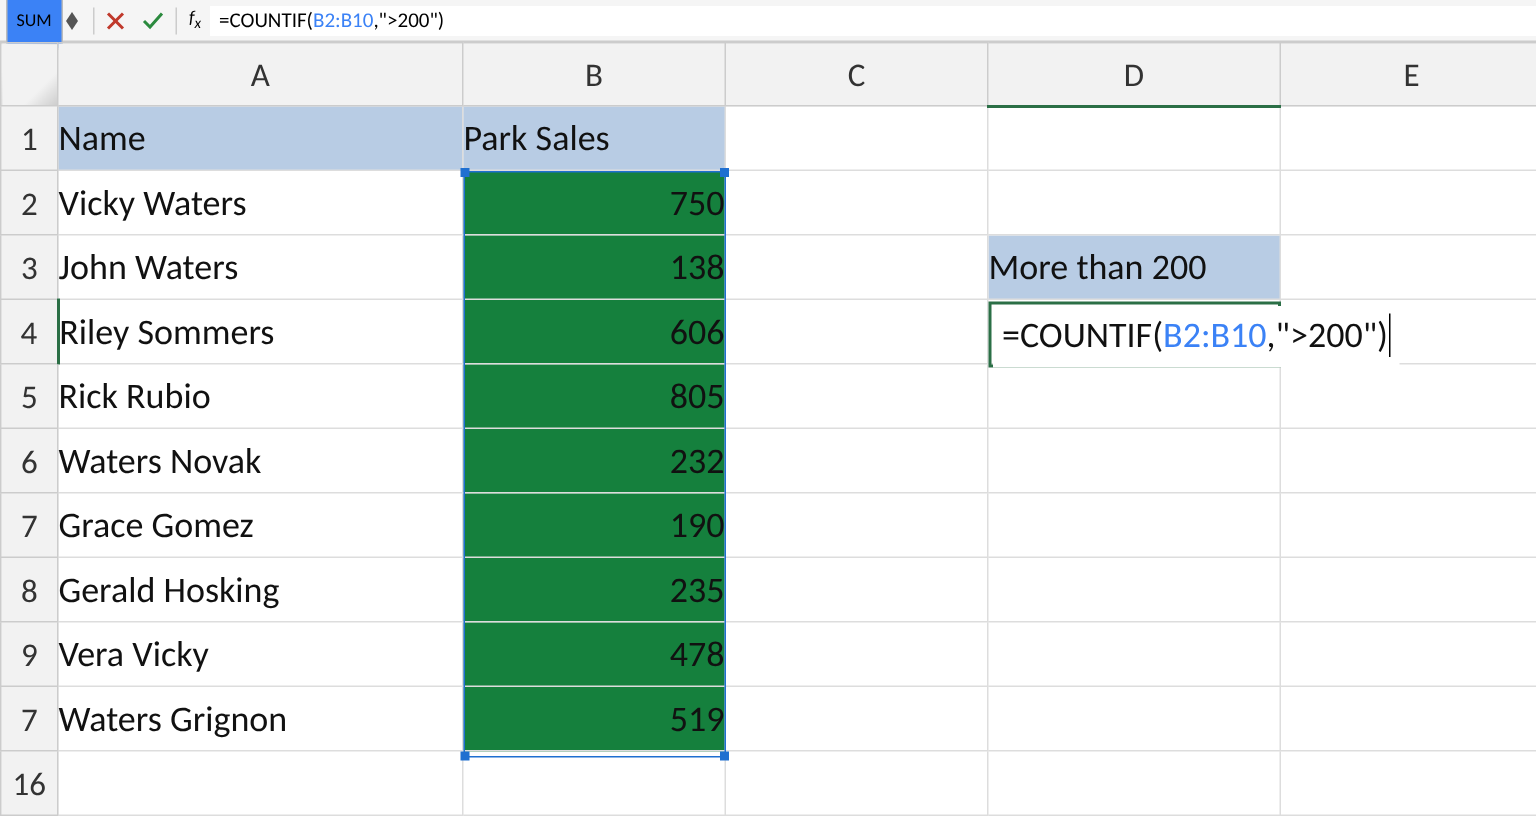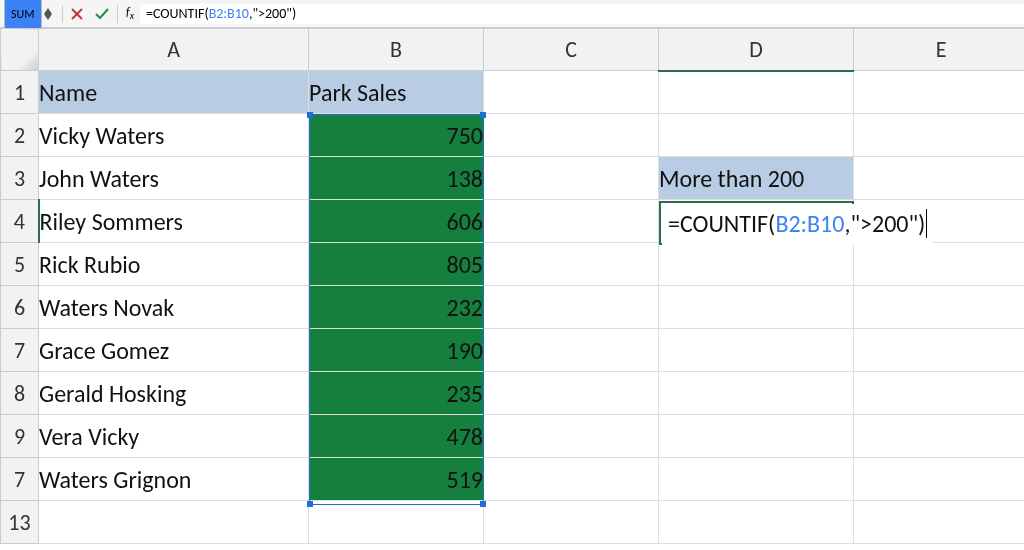--- a/index.html
+++ b/index.html
@@ -276,21 +276,21 @@
   </tr>
   <tr>
     <th class="row-head">7</th>
     <td class="cell left">Waters Grignon</td>
     <td class="cell right sel-fill">519</td>
     <td class="cell"></td>
     <td class="cell"></td>
     <td class="cell"></td>
   </tr>
   <tr>
-    <th class="row-head">13</th>
+    <th class="row-head">16</th>
     <td class="cell"></td>
     <td class="cell"></td>
     <td class="cell"></td>
     <td class="cell"></td>
     <td class="cell"></td>
   </tr>
 </tbody>
     </table>
 
 <div class="range-border" style="left:309px; top:86px; width:175px; height:391px;">

